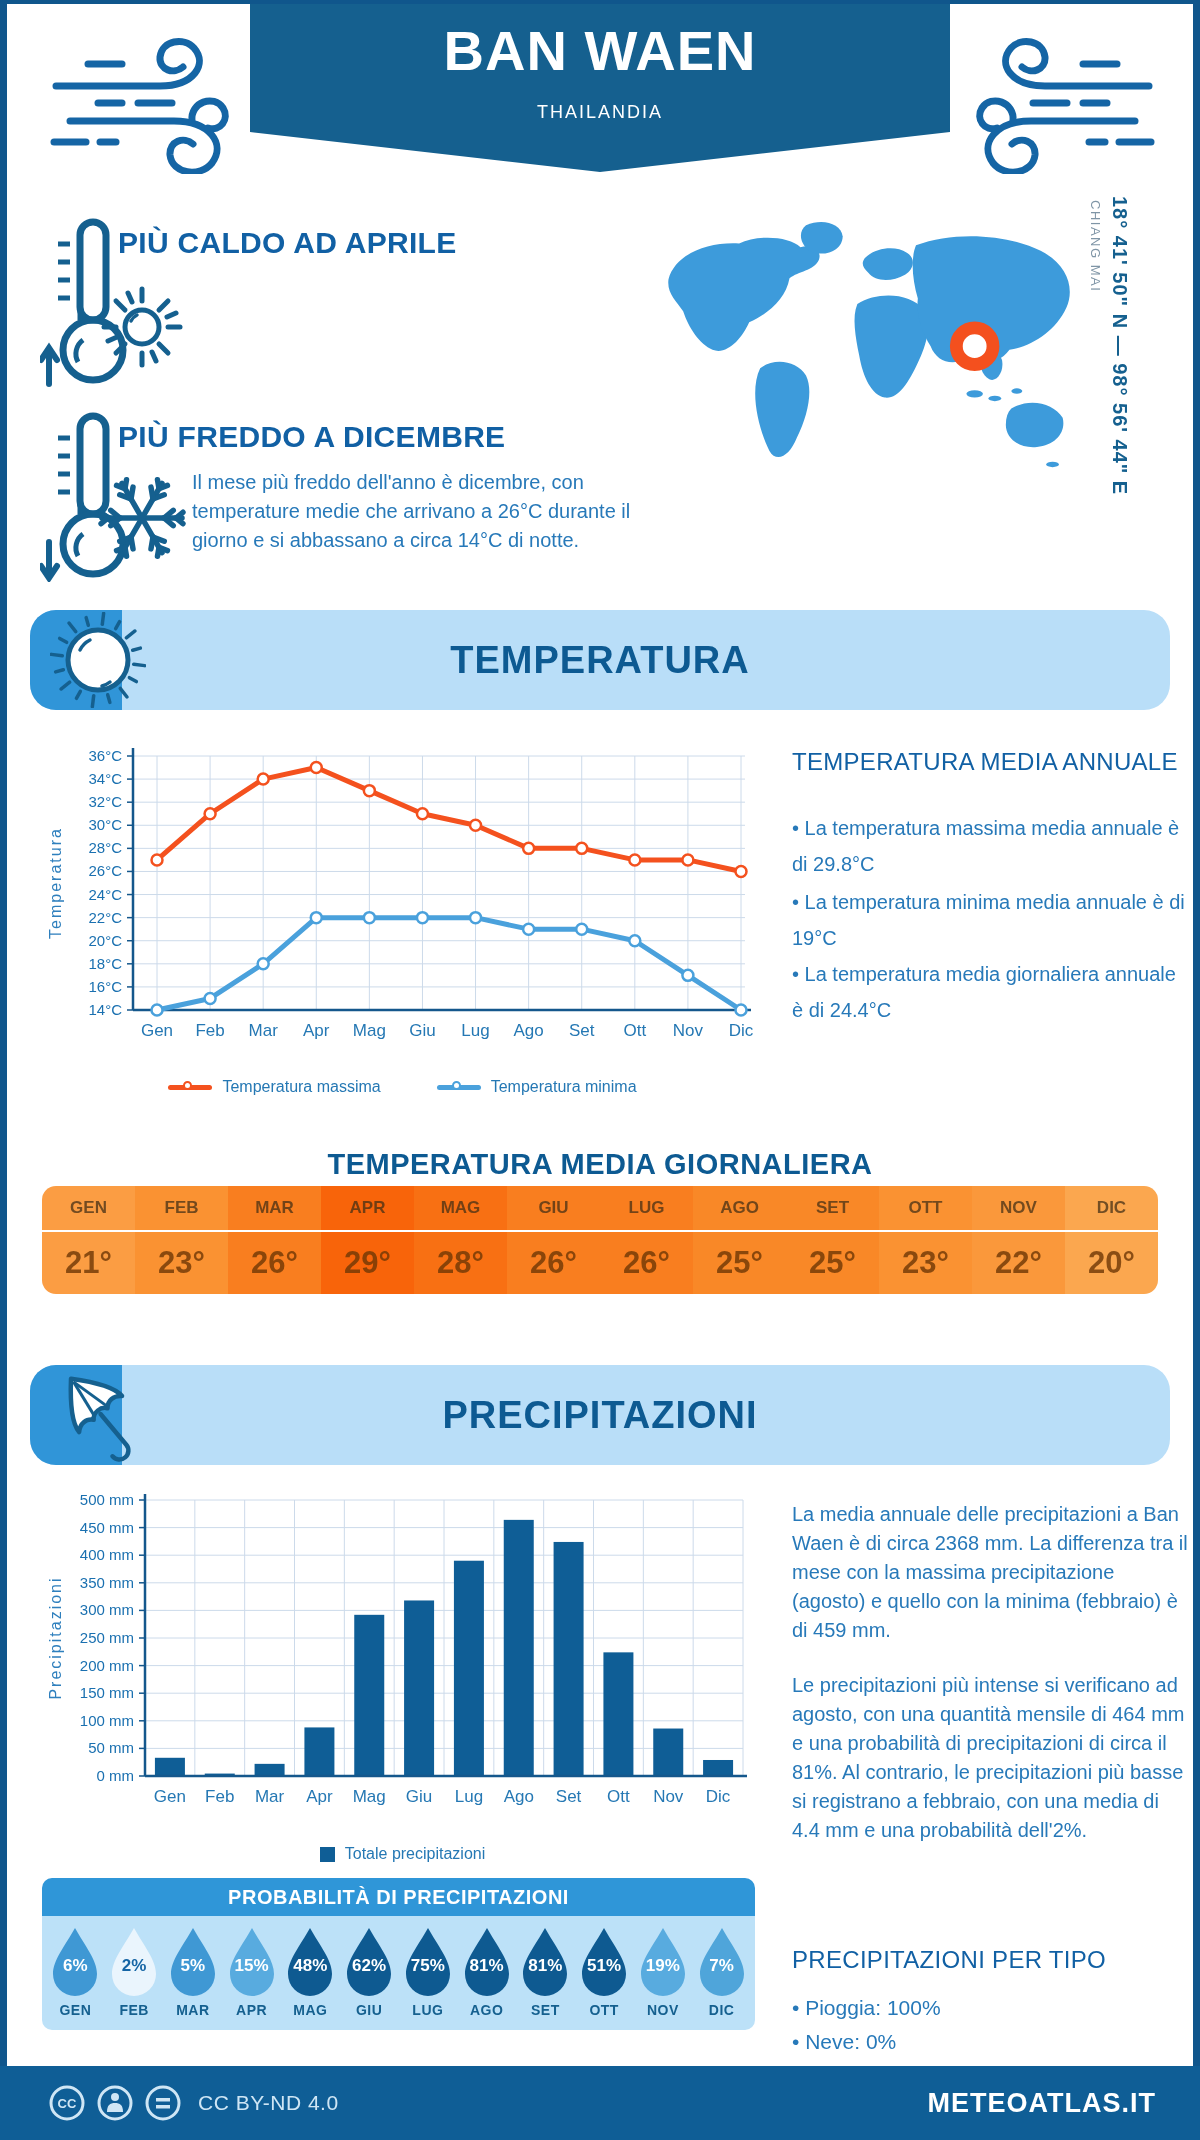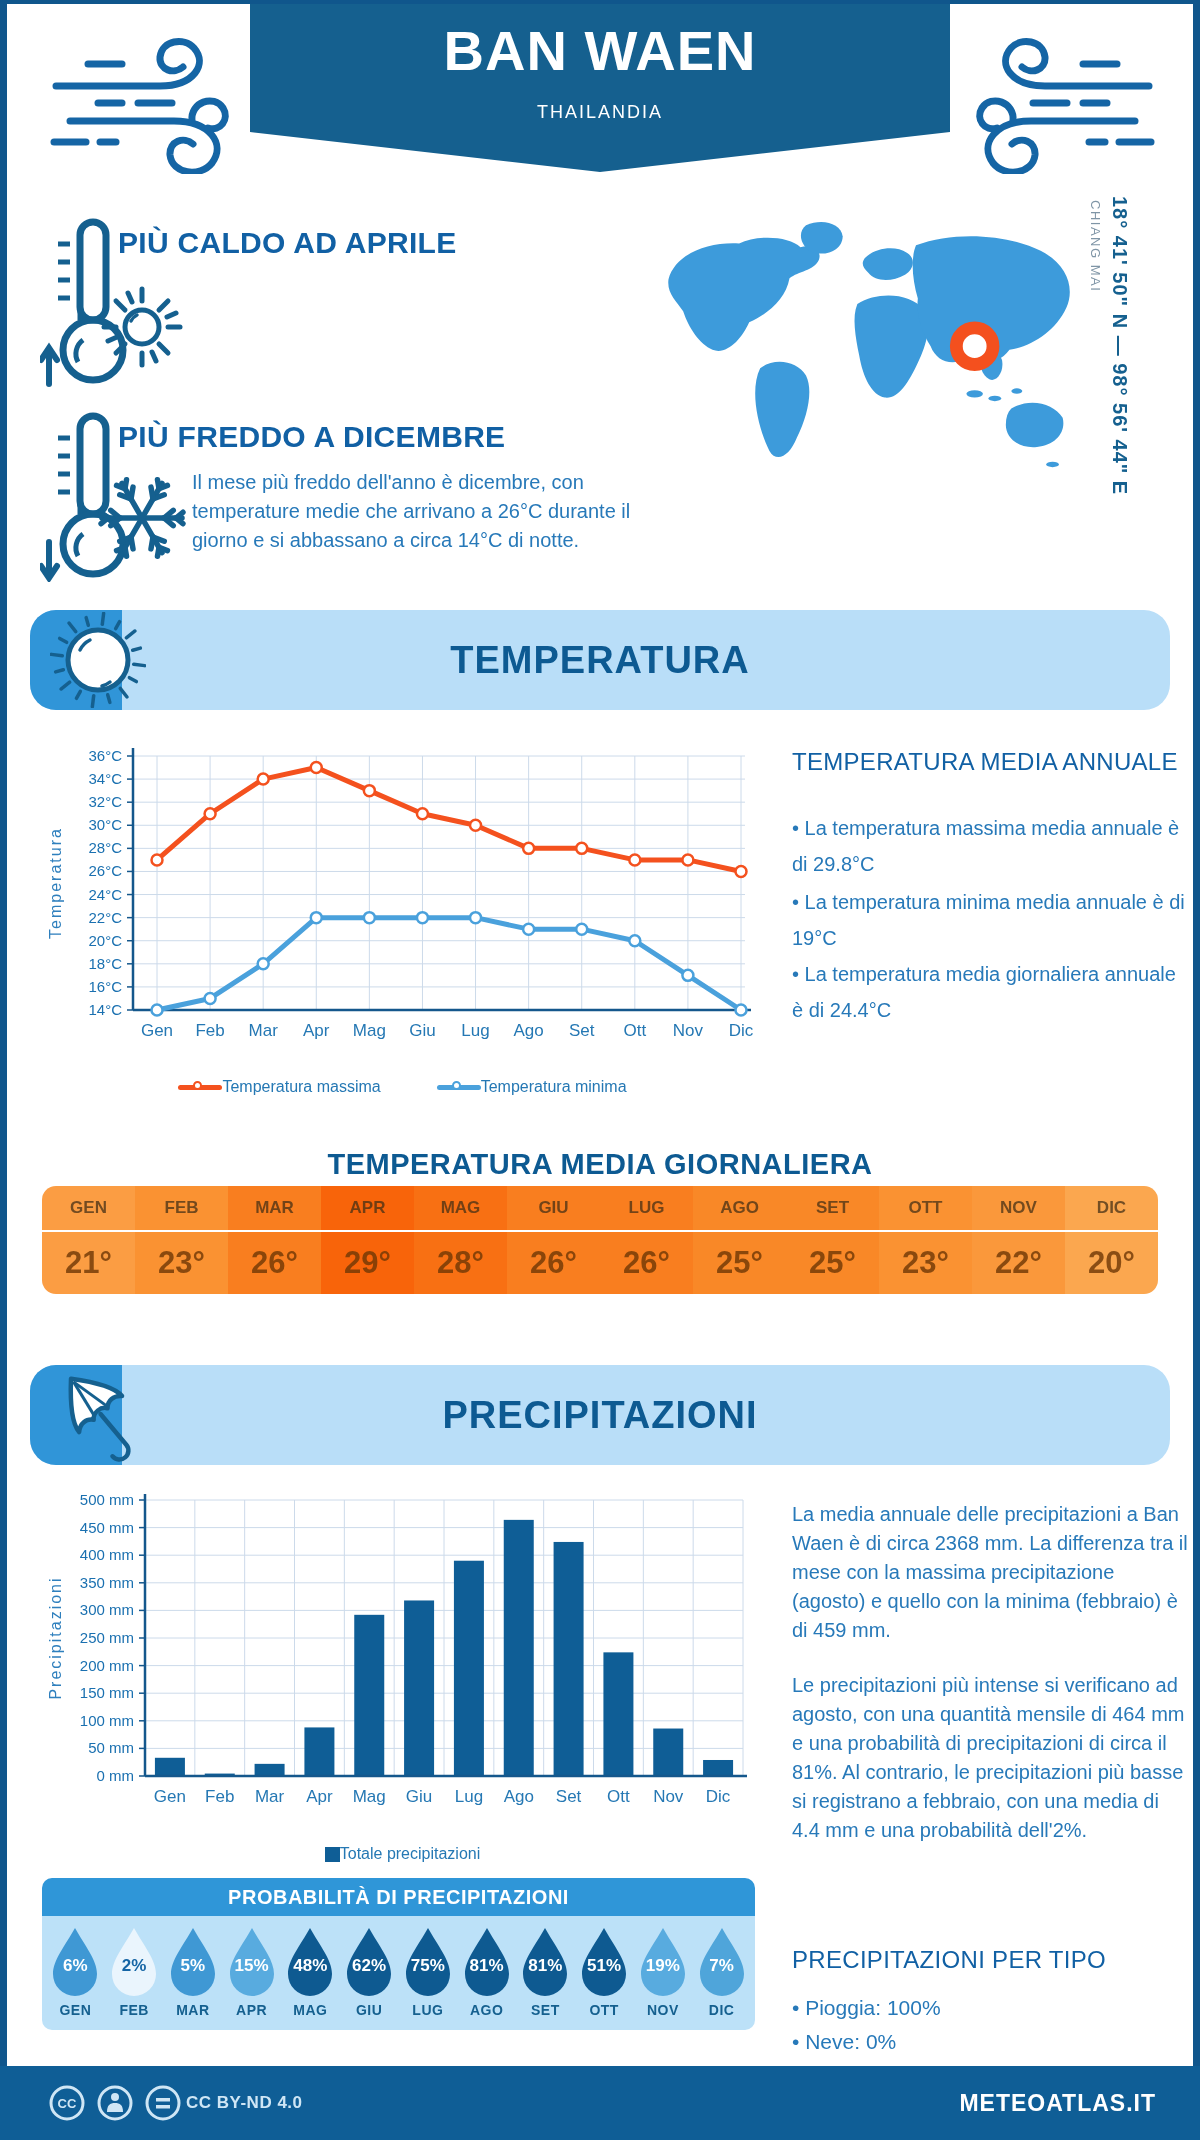--- a/index.html
+++ b/index.html
@@ -52,21 +52,21 @@
   #banner-sun-icon { left:50px; top:612px; }
   #banner-umbrella-icon { left:48px; top:1363px; }
 
   
   #temp-chart { position:absolute; left:45px; top:742px; }
   #prec-chart { position:absolute; left:45px; top:1488px; }
   svg text { font-family:"Liberation Sans", sans-serif; }
   .chart-legend { position:absolute; left:45px; width:715px; display:flex; justify-content:center; gap:56px; align-items:center; }
   #temp-legend { top:1078px; }
   #prec-legend { top:1845px; }
-  .legend-item { display:flex; align-items:center; font-size:16px; color:#2578b4; }
+  .legend-item { display:flex; align-items:center; gap:10px; font-size:16px; color:#2578b4; }
   .legend-line { position:relative; width:44px; height:5px; border-radius:3px; }
   .legend-line .dot { position:absolute; left:15px; top:-4px; width:9px; height:9px; border-radius:50%; background:#fff; border:2.5px solid; }
   .legend-sq { width:15px; height:15px; background:#0f5e96; }
 
   
   .col-head { position:absolute; font-size:24px; font-weight:normal; color:#1160a4; letter-spacing:0.3px; }
   .col-text { position:absolute; font-size:20px; line-height:36px; color:#2779b9; }
   #annual-head { left:792px; top:748px; }
   #annual-b1 { left:792px; top:810px; width:395px; }
   #annual-b2 { left:792px; top:884px; width:395px; }
@@ -100,22 +100,22 @@
 
   
   #ptype-head { left:792px; top:1946px; }
   #ptype-b1 { left:792px; top:1990px; font-size:21px; }
   #ptype-b2 { left:792px; top:2024px; font-size:21px; }
 
   
   #footer { position:absolute; left:0; top:2066px; width:1200px; height:74px; background:#0f5e96; z-index:50;
     display:flex; align-items:center; }
   #footer-icons { display:flex; gap:10px; margin-left:48px; align-items:center; }
-  #footer-license { margin-left:4px; font-size:17px; font-weight:bold; color:#cfe6f5; letter-spacing:0.5px; }
-  #footer-site { margin-left:auto; margin-right:44px; font-size:23px; font-weight:bold; color:#fff; letter-spacing:1px;text-align:center; }
+  #footer-license { margin-left:16px; font-size:21px; font-weight:normal; color:#cfe6f5; letter-spacing:0.5px; }
+  #footer-site { margin-left:auto; margin-right:44px; font-size:27px; font-weight:bold; color:#fff; letter-spacing:1px;text-align:center; }
 </style>
 </head>
 <body>
 
 <div id="page">
   <div class="edge" id="edge-left"></div>
   <div class="edge" id="edge-right"></div>
   <div class="edge" id="edge-top"></div>
 
   <div id="ribbon"></div>

